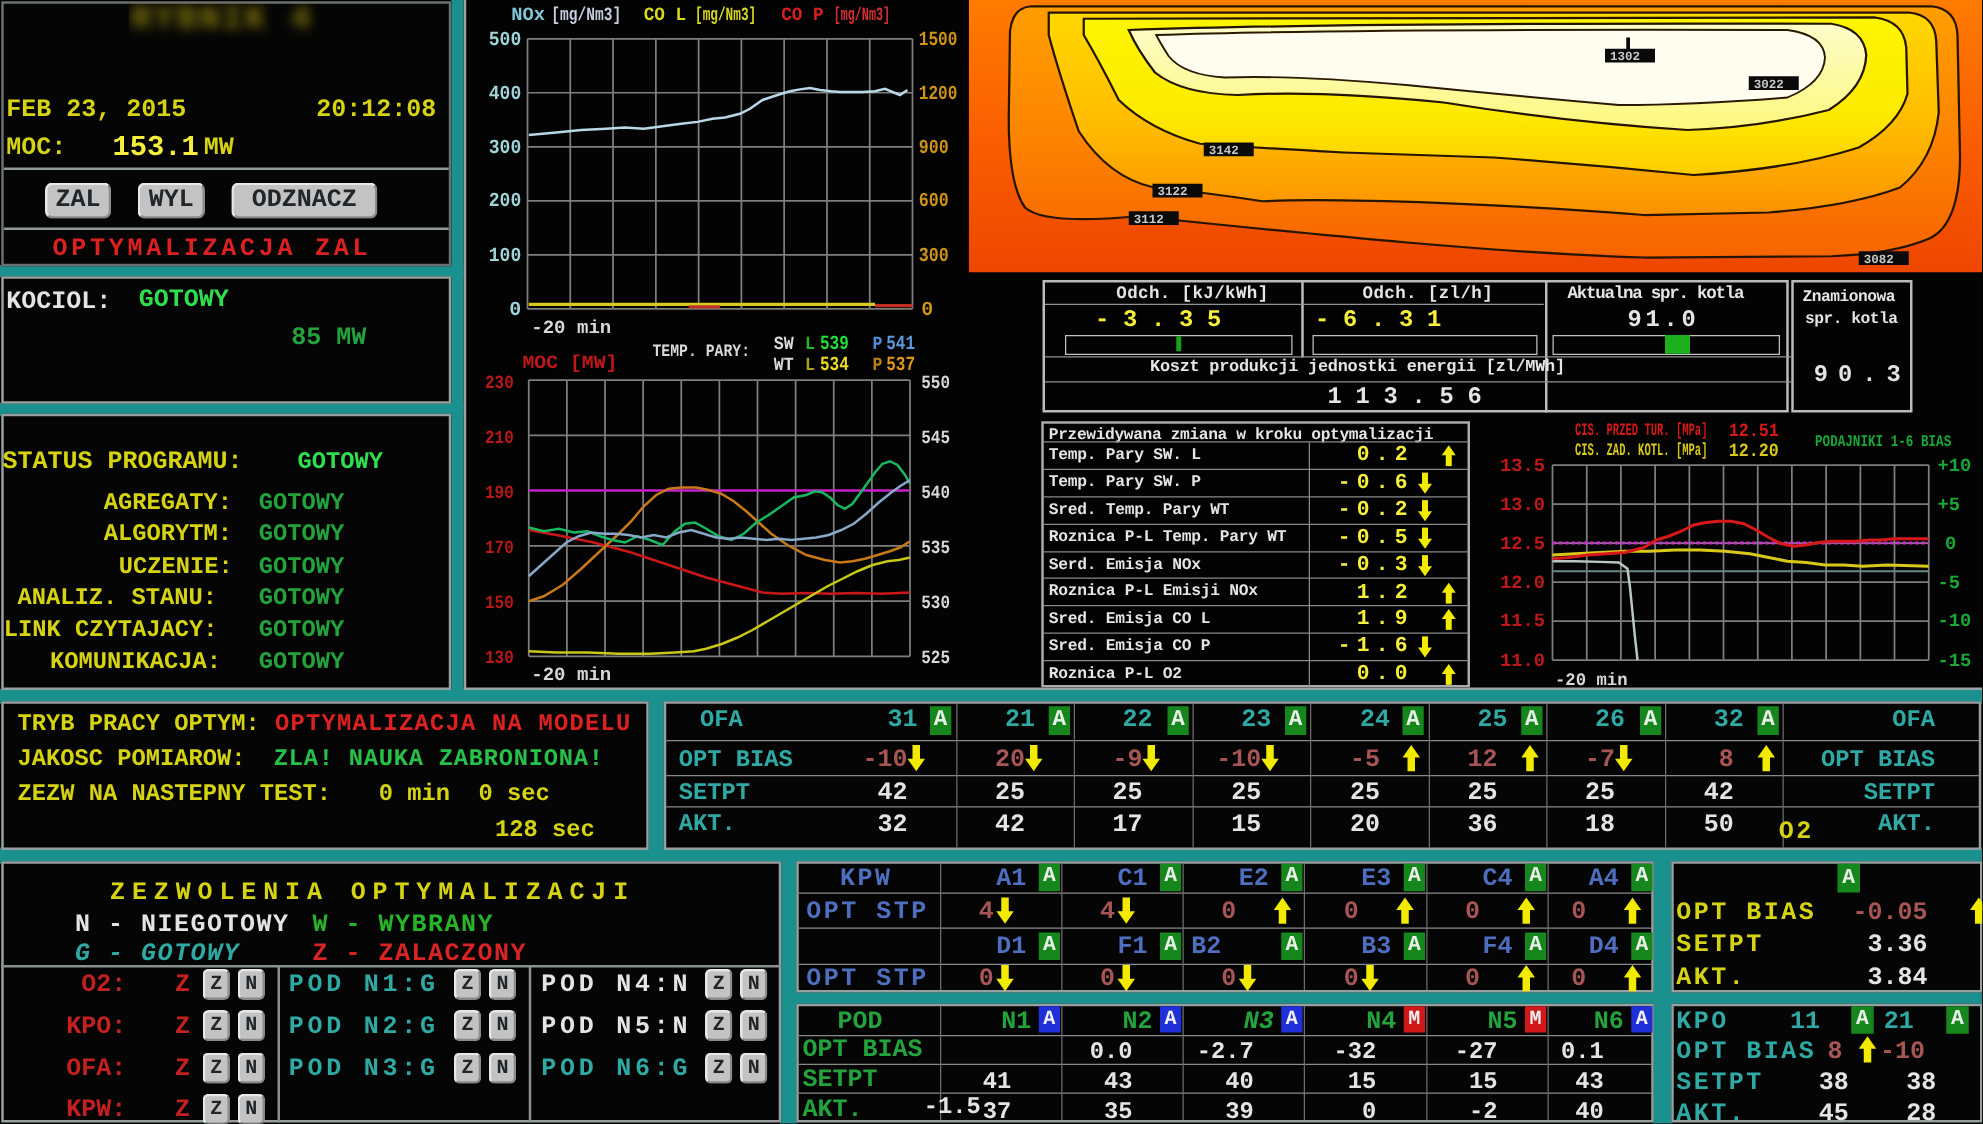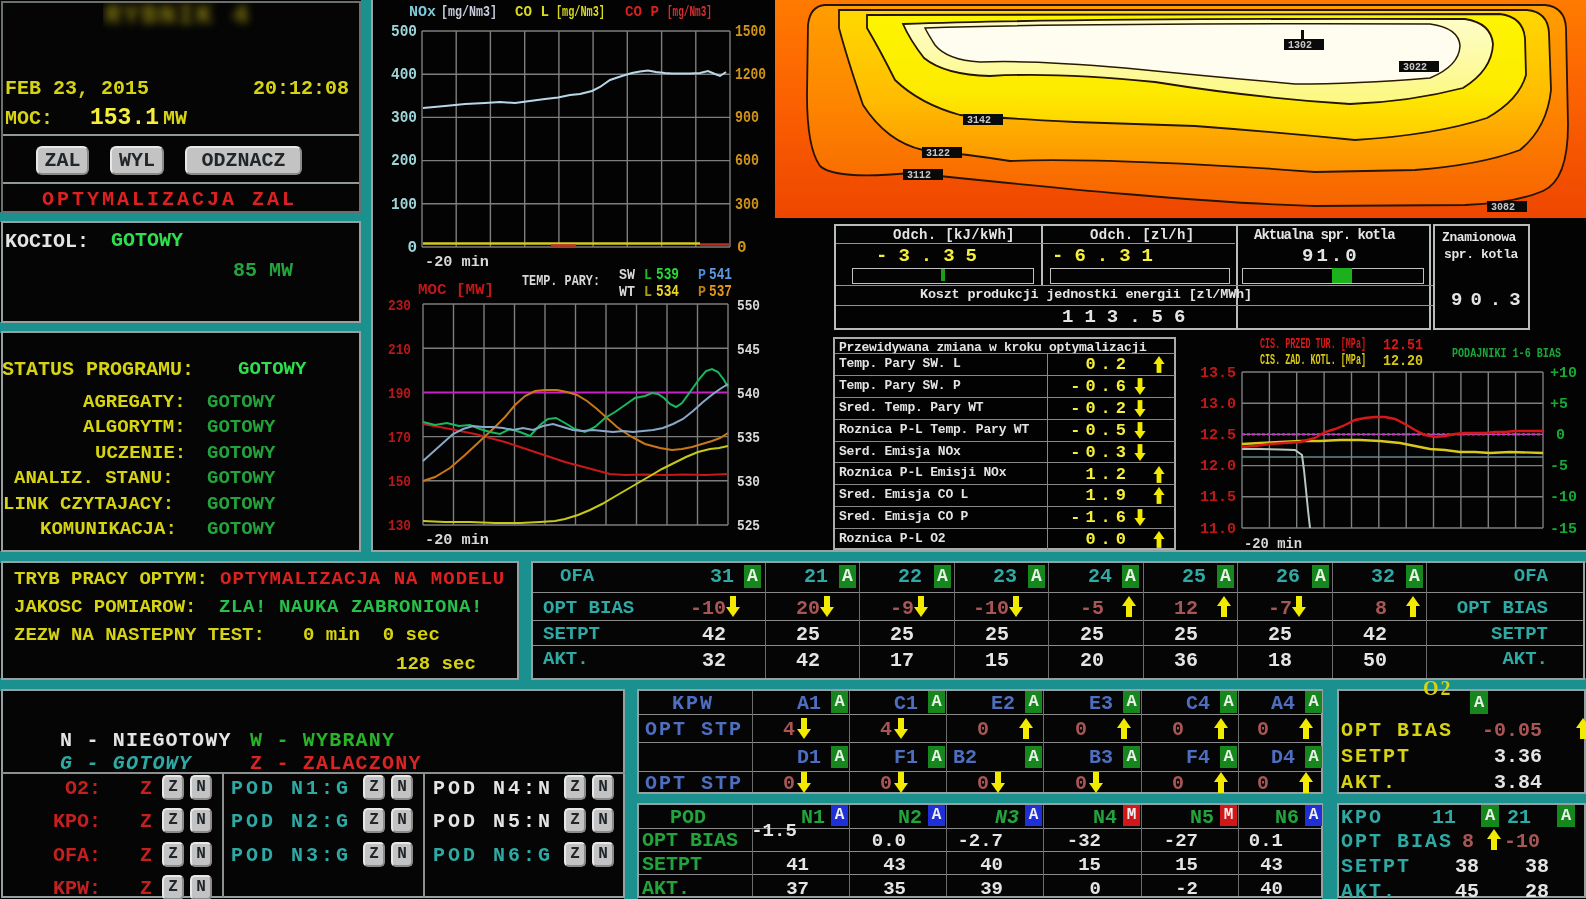--- a/index.html
+++ b/index.html
@@ -425,20 +425,21 @@
 <div class="t wht" style="left:670px;top:651px;width:56px;font-size:20px;text-align:right;">32</div>
 <div class="t wht" style="left:764px;top:651px;width:56px;font-size:20px;text-align:right;">42</div>
 <div class="t wht" style="left:858px;top:651px;width:56px;font-size:20px;text-align:right;">17</div>
 <div class="t wht" style="left:953px;top:651px;width:56px;font-size:20px;text-align:right;">15</div>
 <div class="t wht" style="left:1048px;top:651px;width:56px;font-size:20px;text-align:right;">20</div>
 <div class="t wht" style="left:1142px;top:651px;width:56px;font-size:20px;text-align:right;">36</div>
 <div class="t wht" style="left:1236px;top:651px;width:56px;font-size:20px;text-align:right;">18</div>
 <div class="t wht" style="left:1331px;top:651px;width:56px;font-size:20px;text-align:right;">50</div>
 
 <div class="panel" style="left:1px;top:689px;width:624px;height:209px;"></div>
+<div class="t yel" style="left:88px;top:705px;font-size:20px;letter-spacing:5.5px;">ZEZWOLENIA OPTYMALIZACJI</div>
 <div class="t wht" style="left:60px;top:731px;font-size:20px;letter-spacing:1.2px;">N - NIEGOTOWY</div>
 <div class="t" style="left:250px;top:731px;font-size:20px;letter-spacing:1.2px;color:#28b428;">W - WYBRANY</div>
 <div class="t cyn" style="left:60px;top:754px;font-size:20px;letter-spacing:1.2px;font-style:italic;">G - GOTOWY</div>
 <div class="t red" style="left:250px;top:754px;font-size:20px;letter-spacing:1.2px;color:#da2424;">Z - ZALACZONY</div>
 <div class="a" style="left:1px;top:772px;width:624px;height:2px;background:#8a8f8f"></div>
 <div class="a" style="left:222px;top:772px;width:2px;height:126px;background:#8a8f8f"></div>
 <div class="a" style="left:423px;top:772px;width:2px;height:126px;background:#8a8f8f"></div>
 <div class="t red" style="left:53px;top:779px;width:48px;font-size:20px;text-align:right;color:#c42020;">O2:</div>
 <div class="t red" style="left:140px;top:779px;font-size:20px;color:#c42020;">Z</div>
 <div class="btn" style="left:162px;top:775px;width:22px;height:25px;font-size:16px;line-height:21px;border-radius:5px;">Z</div>
@@ -545,21 +546,21 @@
 <div class="a" style="left:946px;top:805px;width:1px;height:91px;background:#6d6d6d"></div>
 <div class="a" style="left:1043px;top:805px;width:1px;height:91px;background:#6d6d6d"></div>
 <div class="a" style="left:1141px;top:805px;width:1px;height:91px;background:#6d6d6d"></div>
 <div class="a" style="left:1238px;top:805px;width:1px;height:91px;background:#6d6d6d"></div>
 <div class="t grn" style="left:670px;top:808px;font-size:20px;">POD</div>
 <div class="t grn" style="left:642px;top:831px;font-size:20px;">OPT BIAS</div>
 <div class="t grn" style="left:642px;top:855px;font-size:20px;">SETPT</div>
 <div class="t grn" style="left:642px;top:879px;font-size:20px;">AKT.</div>
 <div class="t grn" style="left:757px;top:808px;width:68px;font-size:20px;text-align:right;">N1</div>
 <div class="a" style="left:831px;top:805px;width:17px;height:21px;background:#2030d8;color:#f0f0f0;font-size:16px;text-align:center;line-height:21px;">A</div>
-<div class="t wht" style="left:739px;top:822px;width:70px;font-size:19px;text-align:center;">-1.5</div>
+<div class="t wht" style="left:739px;top:876px;width:70px;font-size:19px;text-align:left;">-1.5</div>
 <div class="t wht" style="left:739px;top:856px;width:70px;font-size:19px;text-align:right;">41</div>
 <div class="t wht" style="left:739px;top:880px;width:70px;font-size:19px;text-align:right;">37</div>
 <div class="t grn" style="left:854px;top:808px;width:68px;font-size:20px;text-align:right;">N2</div>
 <div class="a" style="left:928px;top:805px;width:17px;height:21px;background:#2030d8;color:#f0f0f0;font-size:16px;text-align:center;line-height:21px;">A</div>
 <div class="t wht" style="left:836px;top:832px;width:70px;font-size:19px;text-align:right;">0.0</div>
 <div class="t wht" style="left:836px;top:856px;width:70px;font-size:19px;text-align:right;">43</div>
 <div class="t wht" style="left:836px;top:880px;width:70px;font-size:19px;text-align:right;">35</div>
 <div class="t grn" style="left:951px;top:808px;width:68px;font-size:20px;text-align:right;font-style:italic;">N3</div>
 <div class="a" style="left:1025px;top:805px;width:17px;height:21px;background:#2030d8;color:#f0f0f0;font-size:16px;text-align:center;line-height:21px;">A</div>
 <div class="t wht" style="left:933px;top:832px;width:70px;font-size:19px;text-align:right;">-2.7</div>
@@ -575,21 +576,21 @@
 <div class="t wht" style="left:1128px;top:832px;width:70px;font-size:19px;text-align:right;">-27</div>
 <div class="t wht" style="left:1128px;top:856px;width:70px;font-size:19px;text-align:right;">15</div>
 <div class="t wht" style="left:1128px;top:880px;width:70px;font-size:19px;text-align:right;">-2</div>
 <div class="t grn" style="left:1231px;top:808px;width:68px;font-size:20px;text-align:right;">N6</div>
 <div class="a" style="left:1305px;top:805px;width:17px;height:21px;background:#2030d8;color:#f0f0f0;font-size:16px;text-align:center;line-height:21px;">A</div>
 <div class="t wht" style="left:1213px;top:832px;width:70px;font-size:19px;text-align:right;">0.1</div>
 <div class="t wht" style="left:1213px;top:856px;width:70px;font-size:19px;text-align:right;">43</div>
 <div class="t wht" style="left:1213px;top:880px;width:70px;font-size:19px;text-align:right;">40</div>
 
 <div class="panel" style="left:1337px;top:689px;width:249px;height:105px;"></div>
-<div class="t yel" style="left:1423px;top:678px;font-size:20px;letter-spacing:2px;font-family:Liberation Serif, serif;">O2</div>
+<div class="t yel" style="left:1423px;top:656px;font-size:20px;letter-spacing:2px;">O2</div>
 <div class="a" style="left:1470px;top:691px;width:18px;height:23px;background:#16871c;color:#e8f0e8;font-size:17px;text-align:center;line-height:23px;">A</div>
 <div class="t yel" style="left:1341px;top:721px;font-size:20px;letter-spacing:2px;">OPT BIAS</div>
 <div class="t dred" style="left:1470px;top:721px;width:72px;font-size:20px;text-align:right;">-0.05</div>
 <div class="arw up" style="left:1576px;top:718px;"></div>
 <div class="t yel" style="left:1341px;top:747px;font-size:20px;letter-spacing:2px;">SETPT</div>
 <div class="t wht" style="left:1470px;top:747px;width:72px;font-size:20px;text-align:right;">3.36</div>
 <div class="t yel" style="left:1341px;top:773px;font-size:20px;letter-spacing:2px;">AKT.</div>
 <div class="t wht" style="left:1470px;top:773px;width:72px;font-size:20px;text-align:right;">3.84</div>
 
 <div class="panel" style="left:1337px;top:803px;width:249px;height:95px;"></div>

